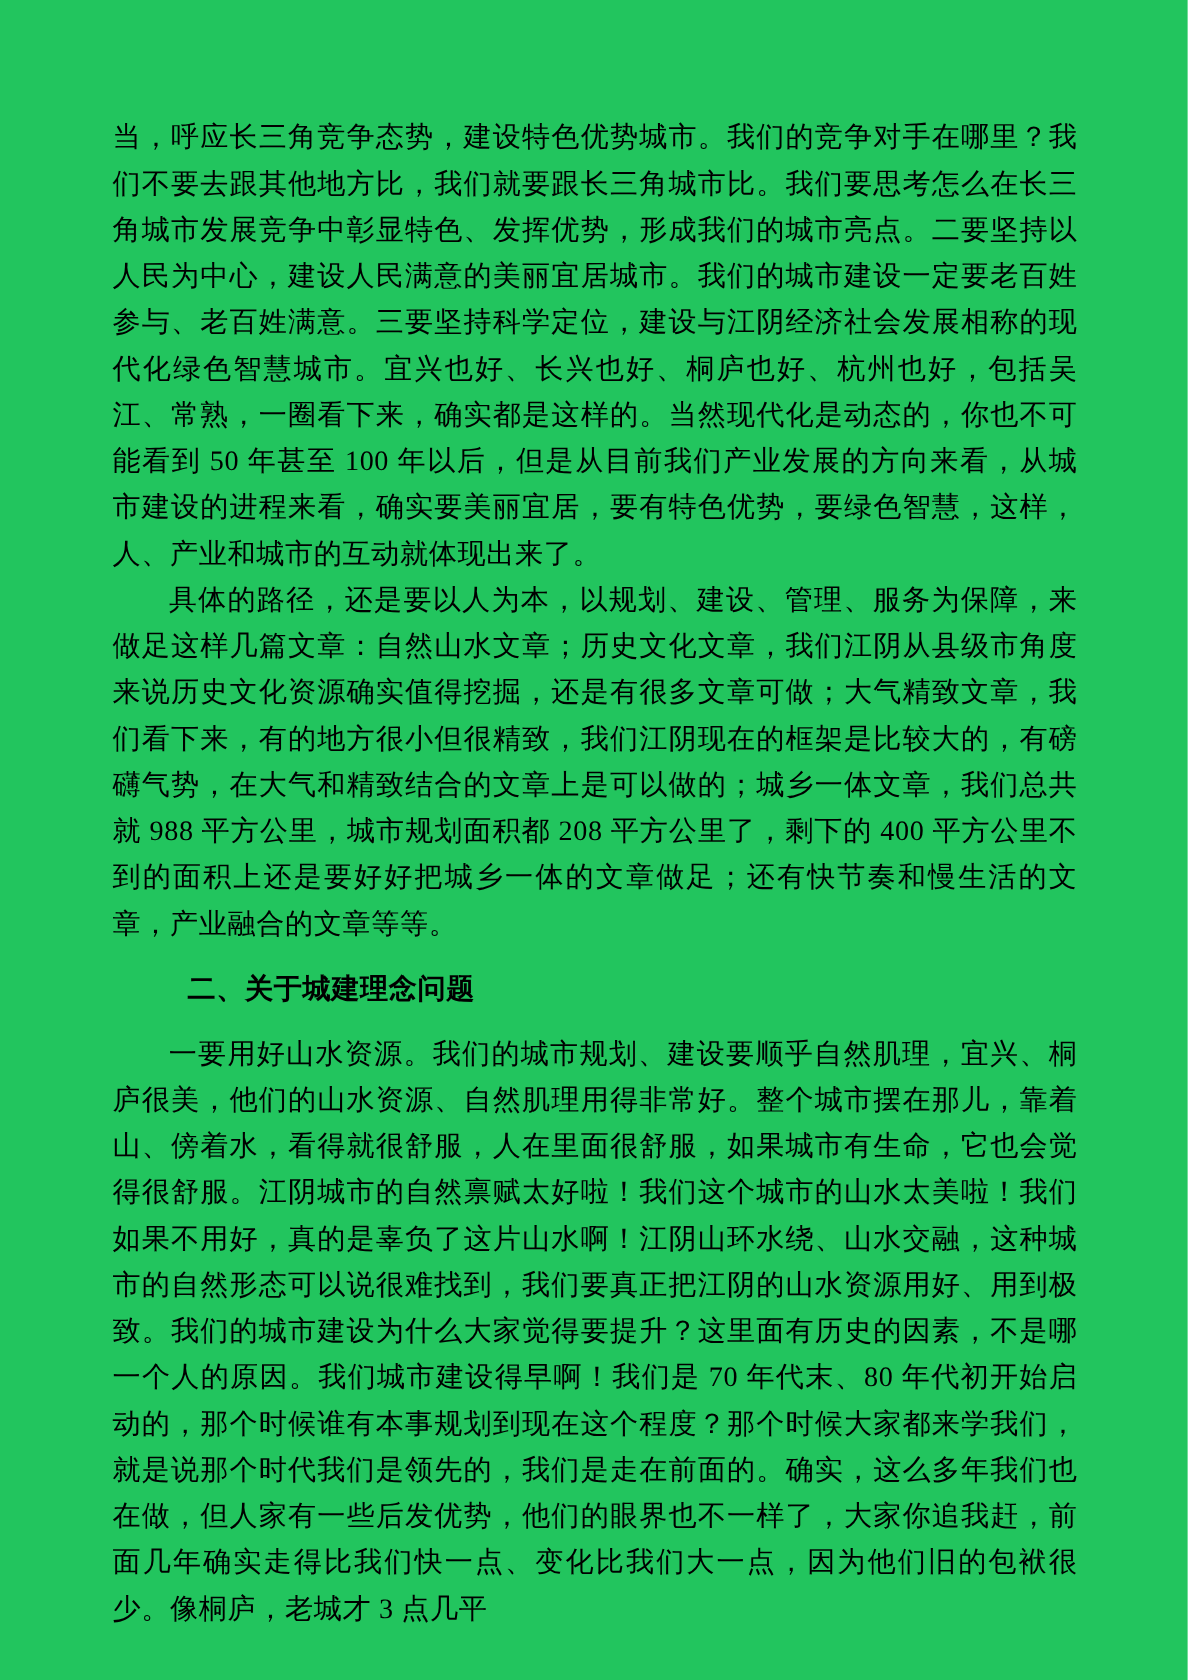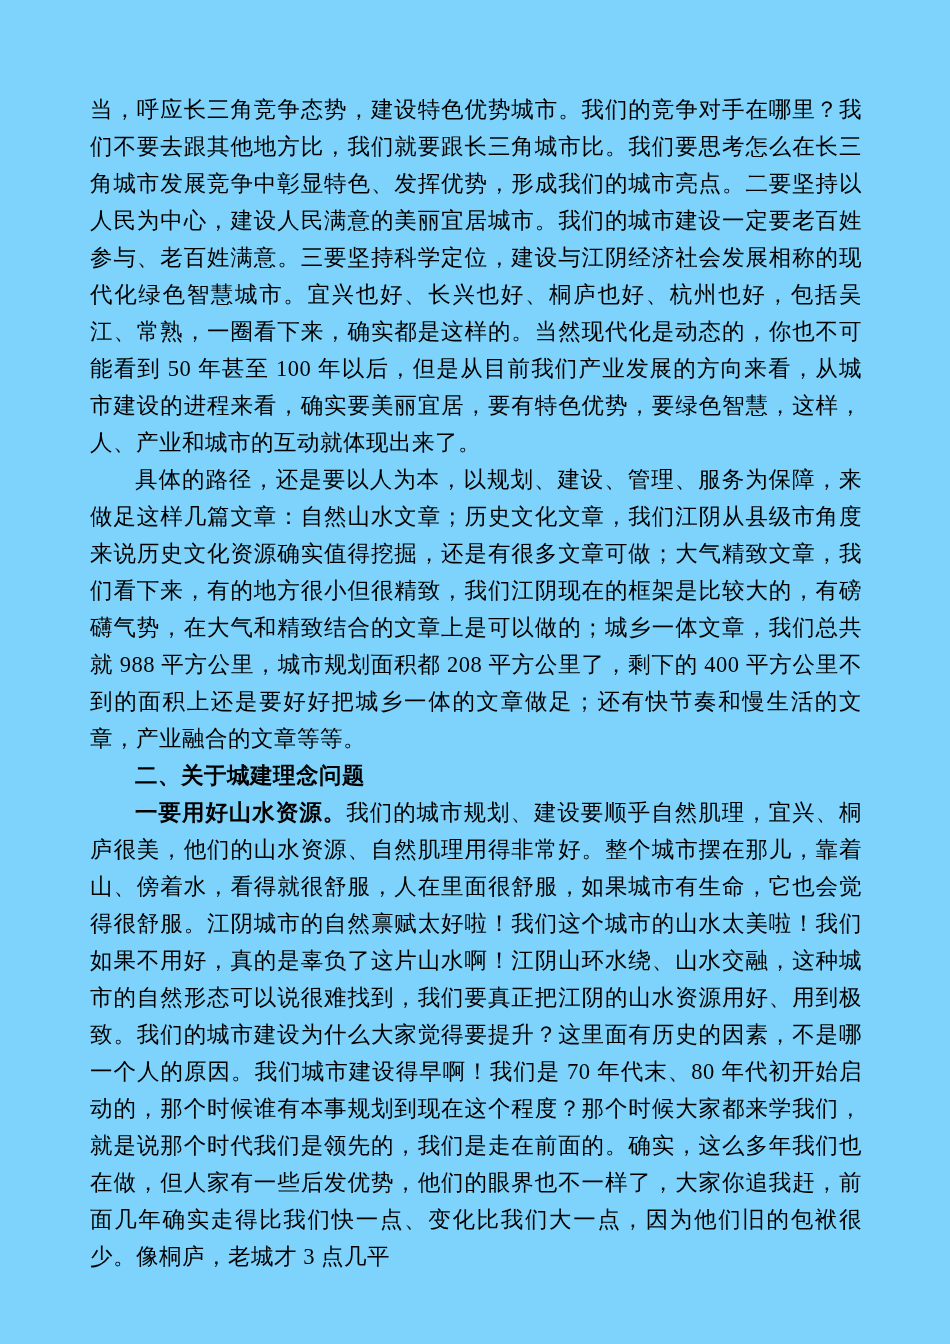--- a/index.html
+++ b/index.html
@@ -11,46 +11,46 @@
     height: 1344px;
     background: #ffffff;
     color: #000000;
     font-family: "Liberation Serif", "DejaVu Serif", serif;
     overflow: hidden;
   }
   .page {
     box-sizing: border-box;
     width: 950px;
     height: 1344px;
-    background: #7dd3fc;
+    background: #22c55e;
     padding: 91px 88px 0 90px;
   }
   .para {
     margin: 0;
     font-size: 22.5px;
     line-height: 37px;
     text-align: justify;
     text-justify: inter-ideograph;
     letter-spacing: 0.5px;
     word-break: break-all;
   }
   .indent {
     text-indent: 2em;
   }
   .heading {
-    margin: 0;
+    margin: 15px;
     font-size: 22.5px;
     line-height: 37px;
     font-weight: bold;
     text-indent: 2em;
     letter-spacing: 0.5px;
     font-family: "Liberation Sans", "DejaVu Sans", sans-serif;
   }
   .lead-bold {
-    font-weight: bold;
+    font-weight: normal;
     font-family: "Liberation Sans", "DejaVu Sans", sans-serif;
   }
 </style>
 </head>
 <body>
 
 <div class="page">
 
   <p class="para">当，呼应长三角竞争态势，建设特色优势城市。我们的竞争对手在哪里？我们不要去跟其他地方比，我们就要跟长三角城市比。我们要思考怎么在长三角城市发展竞争中彰显特色、发挥优势，形成我们的城市亮点。二要坚持以人民为中心，建设人民满意的美丽宜居城市。我们的城市建设一定要老百姓参与、老百姓满意。三要坚持科学定位，建设与江阴经济社会发展相称的现代化绿色智慧城市。宜兴也好、长兴也好、桐庐也好、杭州也好，包括吴江、常熟，一圈看下来，确实都是这样的。当然现代化是动态的，你也不可能看到 50 年甚至 100 年以后，但是从目前我们产业发展的方向来看，从城市建设的进程来看，确实要美丽宜居，要有特色优势，要绿色智慧，这样，人、产业和城市的互动就体现出来了。</p>
 

